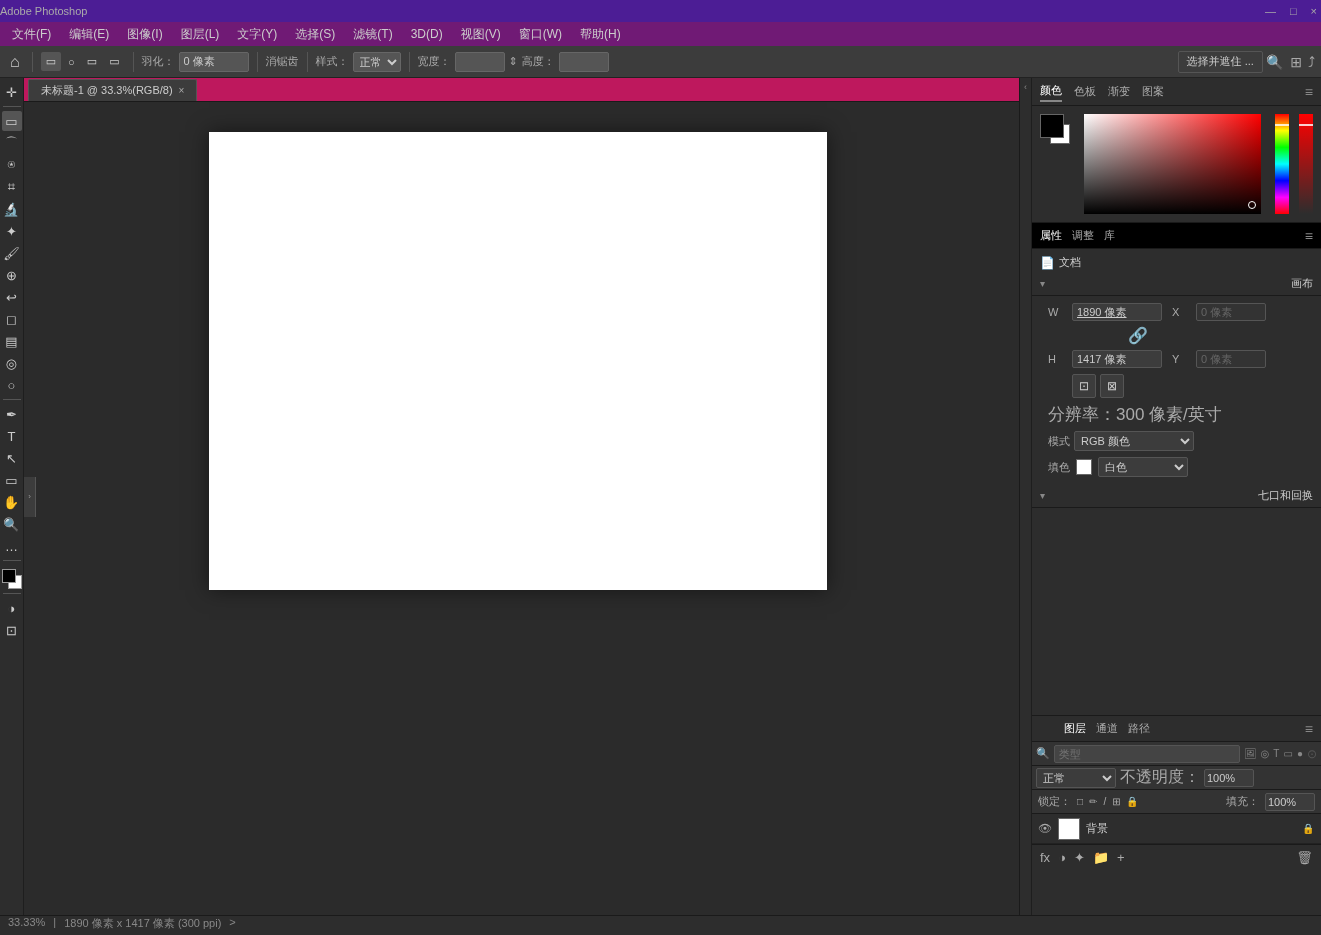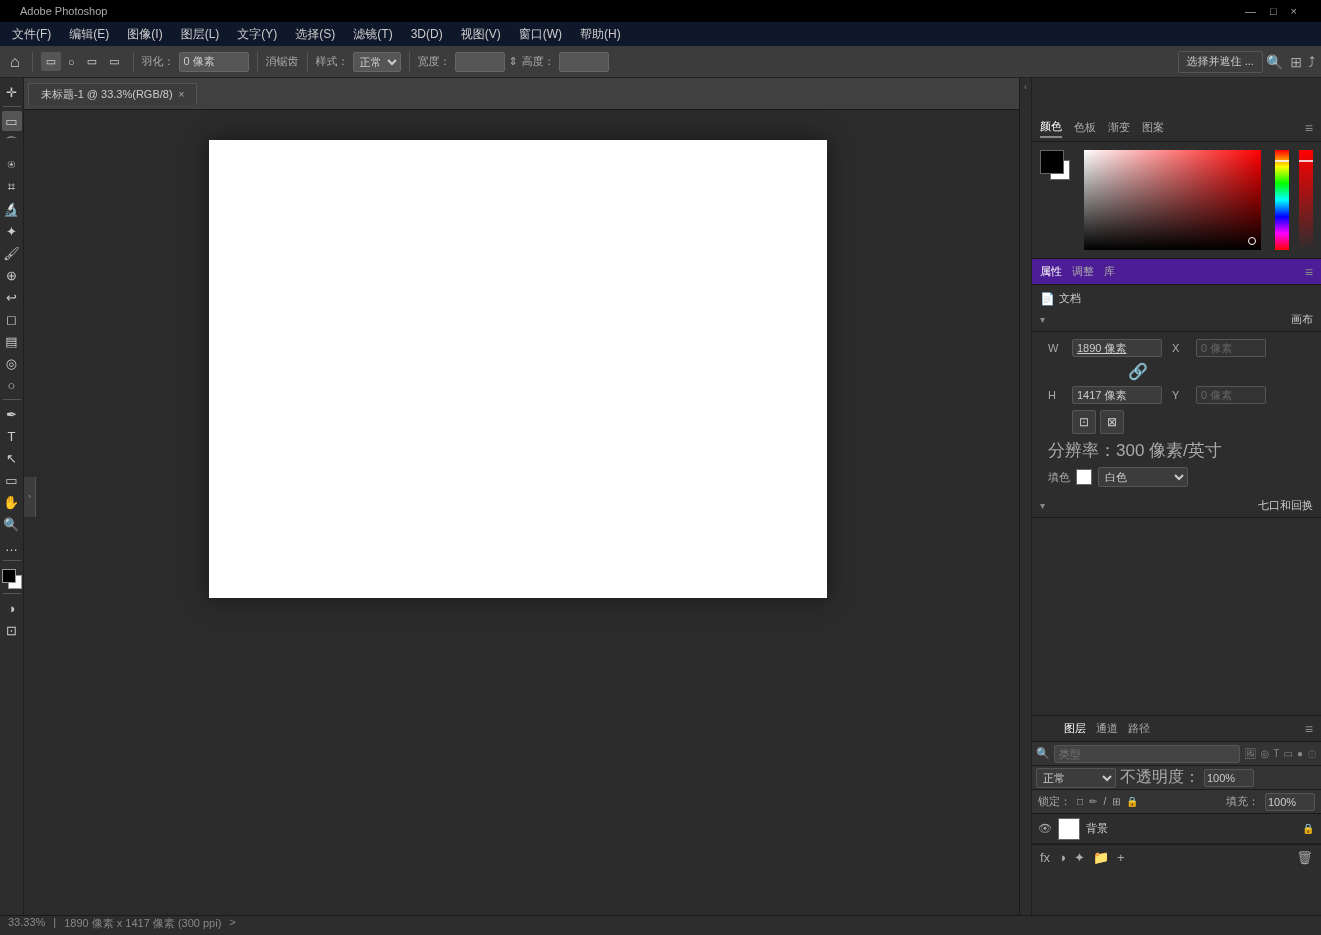--- a/index.html
+++ b/index.html
@@ -1,30 +1,30 @@
 <!DOCTYPE html>
 <html><head>
   <meta charset="utf-8">
   <style>
     * { margin: 0; padding: 0; box-sizing: border-box; }
     body { width: 1321px; height: 935px; background: #2b2b2b; font-family: "Microsoft YaHei", Arial, sans-serif; font-size: 12px; color: #ccc; overflow: hidden; }
 
     
     #title-bar {
-      width: 100%; height: 22px; background: #000000;
+      width: 100%; height: 22px; background: #4c1d95;
       display: flex; align-items: center; justify-content: space-between;
-      padding: 0 20px;
+      padding: 0 0;
     }
     #title-bar .title { color: #aaa; font-size: 11px; }
     #title-bar .win-controls { display: flex; gap: 6px; }
     #title-bar .win-controls span { font-size: 11px; color: #aaa; cursor: pointer; padding: 0 4px; }
 
     
     #menu-bar {
-      width: 100%; height: 24px; background: #0f172a;
+      width: 100%; height: 24px; background: #701a75;
       display: flex; align-items: center; padding: 0 4px; gap: 2px;
     }
     #menu-bar .menu-item { padding: 2px 8px; font-size: 12px; color: #ccc; cursor: pointer; border-radius: 2px; }
 
     
     #toolbar {
       width: 100%; height: 32px; background: #3c3c3c;
       display: flex; align-items: center; padding: 0 6px; gap: 4px;
       border-bottom: 1px solid #222;
     }
@@ -68,21 +68,21 @@
     .tool-sep { width: 18px; height: 1px; background: #555; margin: 2px 0; }
     .color-swatch-container { position: relative; width: 20px; height: 20px; margin-top: 4px; }
     .color-bg { position: absolute; bottom: 0; right: 0; width: 14px; height: 14px; background: #fff; border: 1px solid #999; }
     .color-fg { position: absolute; top: 0; left: 0; width: 14px; height: 14px; background: #000; border: 1px solid #999; }
 
     
     #canvas-area {
       flex: 1; background: #2b2b2b; position: relative; overflow: hidden;
     }
     #tab-bar {
-      height: 32px; background: #404040; display: flex; align-items: center;
+      height: 24px; background: #be185d; display: flex; align-items: center;
       border-bottom: 1px solid #1a1a1a; padding: 0 4px;
     }
     .tab-item {
       height: 22px; background: #3c3c3c; border: 1px solid #555; border-bottom: none;
       padding: 0 12px; display: flex; align-items: center; gap: 6px; font-size: 11px;
       color: #ccc; cursor: pointer; border-radius: 2px 2px 0 0;
     }
     .tab-item .tab-close { font-size: 10px; color: #aaa; }
     #canvas-wrapper {
       width: 100%; height: calc(100% - 24px); display: flex;
@@ -103,21 +103,20 @@
     
     #right-panel {
       width: 290px; background: #2d2d2d; border-left: 1px solid #1e1e1e;
       display: flex; flex-direction: column;
     }
 
     
     #color-panel {
       background: #2d2d2d;
       border-bottom: 1px solid #1a1a1a;
-      margin-top: 36px;
     }
     #color-panel-tabs {
       height: 28px; display: flex; align-items: center; padding: 0 8px;
       border-bottom: 1px solid #1a1a1a; gap: 12px;
     }
     .panel-tab { font-size: 11px; color: #aaa; cursor: pointer; padding: 2px 0; }
     .panel-tab.active { color: #fff; border-bottom: 2px solid #888; }
     #color-panel-content { padding: 8px; position: relative; }
     #color-gradient {
       width: 200px; height: 100px;
@@ -170,21 +169,21 @@
       color: #ccc; font-size: 12px; cursor: pointer; display: flex;
       align-items: center; justify-content: center; border-radius: 2px;
     }
     .prop-text { font-size: 17px; color: #aaa; padding: 2px 8px; }
     .prop-fill-row { display: flex; align-items: center; padding: 3px 8px; gap: 6px; }
     .fill-color-box { width: 16px; height: 16px; background: #fff; border: 1px solid #666; cursor: pointer; }
 
     
     #right-panel-tabs {
       height: 26px; display: flex; align-items: center; padding: 0 8px;
-      border-bottom: 1px solid #1a1a1a; gap: 10px; background: #4c1d95;
+      border-bottom: 1px solid #1a1a1a; gap: 10px; background: #000000;
     }
     .rpanel-tab { font-size: 11px; color: #aaa; cursor: pointer; }
     .rpanel-tab.active { color: #fff; }
     .rpanel-more { margin-left: auto; font-size: 12px; color: #888; cursor: pointer; }
 
     
     #layer-panel { height: 200px; border-top: 1px solid #1a1a1a; }
     #layer-panel-header {
       height: 26px; display: flex; align-items: center; padding: 0 8px; gap: 10px;
       background: #2d2d2d; border-bottom: 1px solid #1a1a1a;
@@ -449,20 +448,26 @@
           <input class="prop-input disabled" value="0 像素" style="width: 70px; background: rgb(51, 51, 51); color: rgb(102, 102, 102);">
         </div>
 
         <div class="prop-btn-row" style="margin-left:24px;">
           <div class="prop-btn" title="调整图像大小">⊡</div>
           <div class="prop-btn" title="调整画布大小">⊠</div>
         </div>
 
         <div class="prop-text">分辨率：300 像素/英寸</div>
 
+        <div class="prop-row">
+          <span class="prop-label">模式</span>
+          <select class="prop-select">
+            <option>RGB 颜色</option>
+          </select>
+        </div>
 
 
         <div class="prop-fill-row">
           <span class="prop-label">填色</span>
           <div class="fill-color-box"></div>
           <select class="prop-select" style="width:90px;">
             <option>白色</option>
           </select>
         </div>
       </div>

